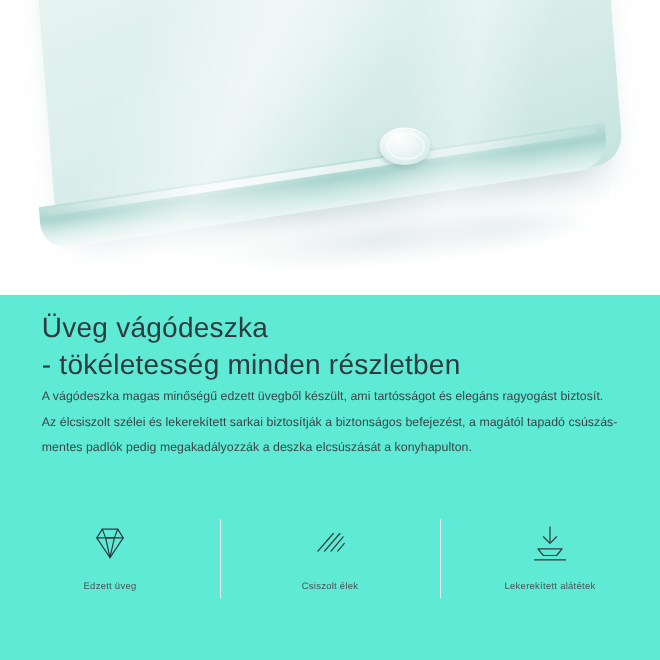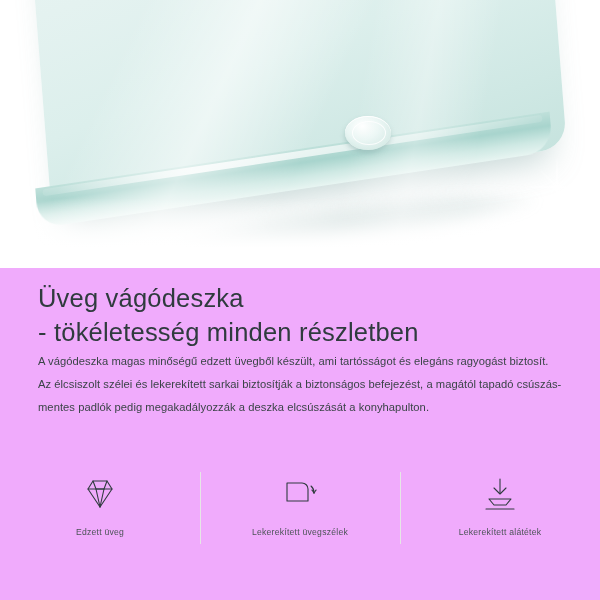--- a/index.html
+++ b/index.html
@@ -8,21 +8,21 @@
     background: #ffffff;
   }
   body {
     font-family: "Liberation Sans", sans-serif;
     -webkit-font-smoothing: antialiased;
   }
   #page {
     position: relative;
     width: 600px;
     height: 600px;
-    background: #f0abfc;
+    background: #5eead4;
     overflow: hidden;
   }
 
   
   .hero {
     position: absolute;
     left: 0;
     top: 0;
     width: 600px;
     height: 268px;
@@ -275,34 +275,34 @@
             <path d="M8 13 L32 13"></path>
             <path d="M13 5 L16 13 L20 31"></path>
             <path d="M27 5 L24 13 L20 31"></path>
             <path d="M16 13 L24 13"></path>
           </g>
         </svg>
       </div>
       <div class="feature-label">Edzett üveg</div>
     </div>
 
-
     <div class="feature">
       <div class="feature-icon">
-        <svg width="44" height="36" viewBox="0 0 44 36" aria-hidden="true">
+        <svg width="40" height="36" viewBox="0 0 40 36" aria-hidden="true">
           <g class="stroke">
-            <path d="M9 7 L24 7 A6 6 0 0 1 30 13 L30 25 L9 25 Z"></path>
-            <path d="M33 10 A9 9 0 0 1 36 17"></path>
-            <path d="M36 17 L34 14"></path>
-            <path d="M36 17 L38 14"></path>
+            <path d="M9 25 L23 9"></path>
+            <path d="M15 25 L29 9"></path>
+            <path d="M21 25 L32 12"></path>
+            <path d="M27 25 L33 18"></path>
           </g>
         </svg>
       </div>
-      <div class="feature-label">Lekerekített üvegszélek</div>
+      <div class="feature-label">Csiszolt élek</div>
     </div>
+
 
     <div class="feature">
       <div class="feature-icon">
         <svg width="40" height="38" viewBox="0 0 40 38" aria-hidden="true">
           <g class="stroke">
             <path d="M20 4 L20 18"></path>
             <path d="M14 13 L20 19 L26 13"></path>
             <path d="M9 24 L31 24 L26 30 L14 30 Z"></path>
             <path d="M6 34 L34 34"></path>
           </g>

